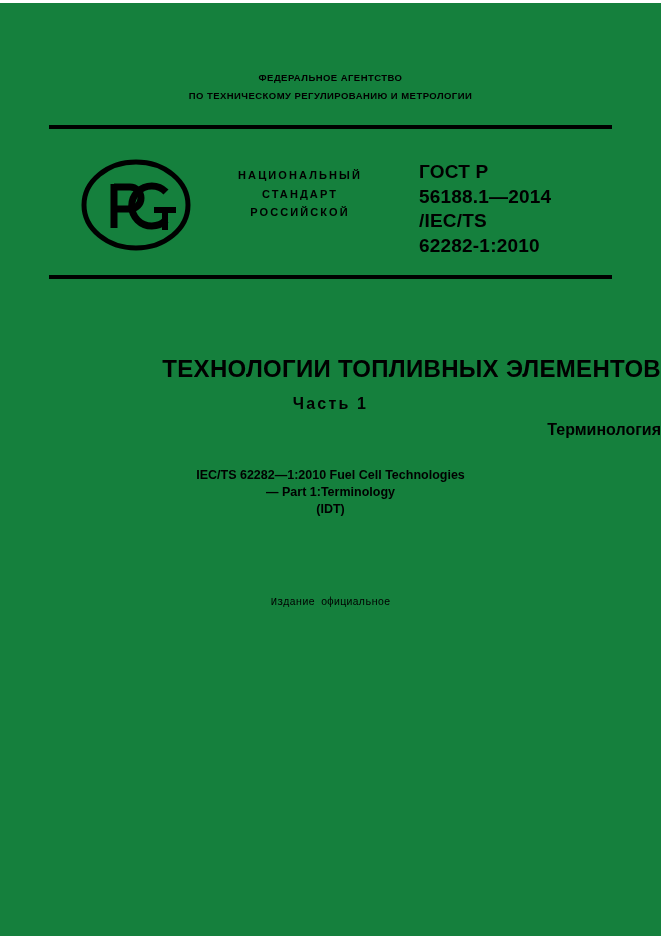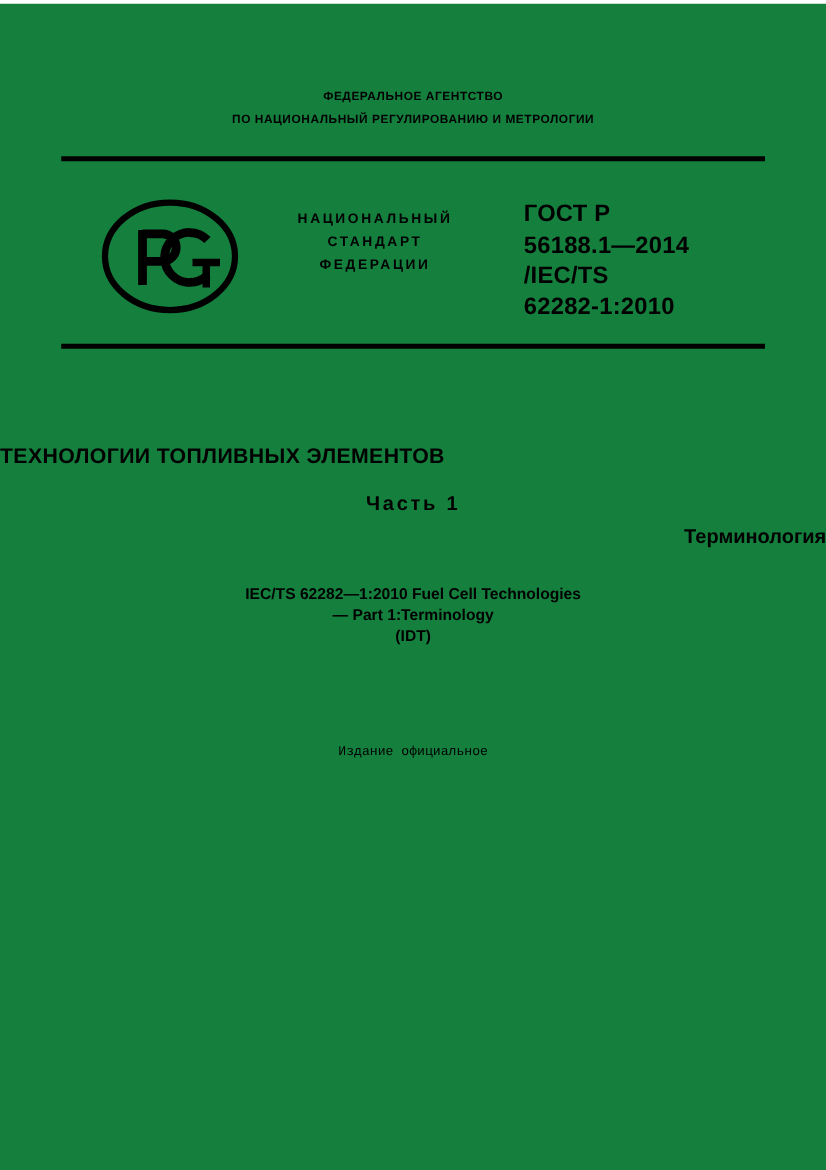--- a/index.html
+++ b/index.html
@@ -96,22 +96,22 @@
     letter-spacing: 0.2px;
     white-space: nowrap;
   }
 
   
   .main-title {
     position: absolute;
     left: 0;
     top: 352px;
     width: 661px;
-    text-align: left;
-    font-size: 17px;
+    text-align: right;
+    font-size: 24px;
     font-weight: bold;
     letter-spacing: 0.3px;
   }
   .part-line {
     position: absolute;
     left: 0;
     top: 392px;
     width: 661px;
     text-align: center;
     font-size: 16px;
@@ -162,21 +162,21 @@
     height: 60px;
   }
 </style>
 </head>
 <body>
 
 <div class="page">
 
   <div class="agency">
     <div class="line">ФЕДЕРАЛЬНОЕ АГЕНТСТВО</div>
-    <div class="line">ПО НАЦИОНАЛЬНЫЙ РЕГУЛИРОВАНИЮ И МЕТРОЛОГИИ</div>
+    <div class="line">ПО ТЕХНИЧЕСКОМУ РЕГУЛИРОВАНИЮ И МЕТРОЛОГИИ</div>
   </div>
 
   <div class="rule-top"></div>
 
   <div class="emblem">
     <svg width="112" height="94" viewBox="0 0 112 94" xmlns="http://www.w3.org/2000/svg">
       <ellipse cx="56" cy="47" rx="52" ry="43" fill="none" stroke="#000" stroke-width="5"></ellipse>
 
       <path d="M34 26 L34 70" fill="none" stroke="#000" stroke-width="7"></path>
       <path d="M34 29 L50 29 A11 11 0 0 1 50 51 L34 51" fill="none" stroke="#000" stroke-width="7"></path>
@@ -184,21 +184,21 @@
       <path d="M86 34 A20 20 0 1 0 86 62" fill="none" stroke="#000" stroke-width="7"></path>
 
       <path d="M74 52 L96 52" fill="none" stroke="#000" stroke-width="6"></path>
       <path d="M85 52 L85 72" fill="none" stroke="#000" stroke-width="6"></path>
     </svg>
   </div>
 
   <div class="nat-std">
     <div>НАЦИОНАЛЬНЫЙ</div>
     <div>СТАНДАРТ</div>
-    <div>ФЕДЕРАЦИИ</div>
+    <div>РОССИЙСКОЙ</div>
   </div>
 
   <div class="gost">
     <div>ГОСТ Р</div>
     <div>56188.1—2014</div>
     <div>/IEC/TS</div>
     <div>62282-1:2010</div>
   </div>
 
   <div class="rule-bottom"></div>

